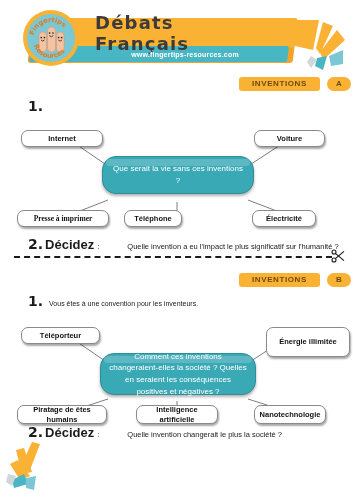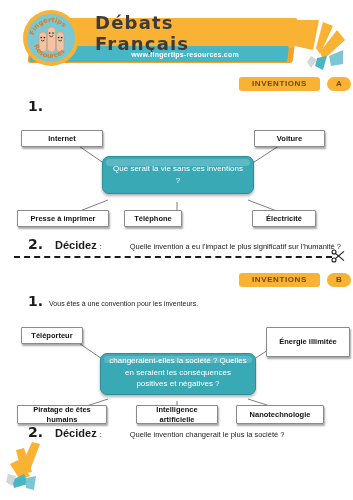--- a/index.html
+++ b/index.html
@@ -61,50 +61,50 @@
     padding:3px 13px;line-height:1;
   }
   .badge-letter{
     background:#f9b233;color:#6b4a12;border-radius:8px;
     font-size:8px;font-weight:bold;padding:3px 9px;line-height:1;
   }
 
   
   .num-line{position:absolute;display:flex;align-items:baseline;}
   .num{font-size:14px;font-weight:bold;color:#1b1b1b;font-family:"DejaVu Sans",sans-serif;}
-  .num-label{font-size:11px;font-weight:bold;color:#1b1b1b;margin-left:12px;}
+  .num-label{font-size:13px;font-weight:bold;color:#1b1b1b;margin-left:2px;}
   .num-colon{font-size:7.5px;color:#1b1b1b;margin-left:3px;}
   .num-text{font-size:7.5px;color:#1b1b1b;margin-left:28px;}
   .num-text-tight{font-size:7px;color:#1b1b1b;margin-left:6px;}
 
   
   .map{position:absolute;left:0;width:353px;}
   .map svg.connectors{position:absolute;left:0;top:0;}
   .center-box{
     position:absolute;
     background:#3aa9b6;
     border:1px solid #2f8d98;
-    border-radius:7px;
+    border-radius:14px;
     box-shadow:0 2px 3px rgba(0,0,0,.30);
     display:flex;align-items:center;justify-content:center;
     text-align:center;color:#ffffff;
     font-size:8px;line-height:1.45;padding:4px 8px;
     box-sizing:border-box;
   }
   .center-box::before{
     content:"";position:absolute;left:3px;right:3px;top:2px;height:7px;
     background:rgba(255,255,255,.18);border-radius:5px;
   }
   .center-box span{position:relative;z-index:2;}
 
   .node{
     position:absolute;
     background:#ffffff;
     border:1px solid #8a8a8a;
-    border-radius:1px;
+    border-radius:7px;
     box-shadow:1px 2px 2px rgba(0,0,0,.35);
     display:flex;align-items:center;justify-content:center;
     text-align:center;color:#111111;
     font-size:7.5px;font-weight:bold;line-height:1.25;
     padding:2px 4px;box-sizing:border-box;
   }
 
   
   .cutline{
     position:absolute;left:14px;width:318px;height:0;
@@ -191,21 +191,21 @@
       <line x1="248" y1="82" x2="295" y2="100" stroke="#6e6e6e" stroke-width="0.9"></line>
     </svg>
 
     <div class="node" style="left:21px;top:12px;width:82px;height:17px;">Internet</div>
     <div class="node" style="left:254px;top:12px;width:71px;height:17px;">Voiture</div>
 
     <div class="center-box" style="left:102px;top:38px;width:152px;height:38px;">
       <span>Que serait la vie sans ces inventions ?</span>
     </div>
 
-    <div class="node" style="left:17px;top:92px;width:92px;height:17px;">Presse à imprimer</div>
+    <div class="node" style="left:17px;top:92px;width:92px;height:17px;font-family:Liberation Serif, serif;">Presse à imprimer</div>
     <div class="node" style="left:124px;top:92px;width:58px;height:17px;">Téléphone</div>
     <div class="node" style="left:252px;top:92px;width:64px;height:17px;">Électricité</div>
   </div>
 
   <div class="num-line" style="left:28px;top:236px;">
     <span class="num">2.</span>
     <span class="num-label">Décidez</span>
     <span class="num-colon">:</span>
     <span class="num-text">Quelle invention a eu l'impact le plus significatif sur l'humanité ?</span>
   </div>
@@ -232,30 +232,30 @@
 
   <div class="map" style="top:315px;height:120px;">
     <svg class="connectors" width="353" height="120">
       <line x1="70" y1="22" x2="108" y2="48" stroke="#6e6e6e" stroke-width="0.9"></line>
       <line x1="288" y1="22" x2="248" y2="48" stroke="#6e6e6e" stroke-width="0.9"></line>
       <line x1="108" y1="84" x2="62" y2="99" stroke="#6e6e6e" stroke-width="0.9"></line>
       <line x1="177" y1="86" x2="177" y2="99" stroke="#6e6e6e" stroke-width="0.9"></line>
       <line x1="248" y1="84" x2="295" y2="99" stroke="#6e6e6e" stroke-width="0.9"></line>
     </svg>
 
-    <div class="node" style="left:21px;top:12px;width:62px;height:17px;">Téléporteur</div>
+    <div class="node" style="left:21px;top:12px;width:79px;height:17px;">Téléporteur</div>
     <div class="node" style="left:266px;top:12px;width:84px;height:30px;">Énergie illimitée</div>
 
-    <div class="center-box" style="left:100px;top:38px;width:156px;height:42px;align-items:flex-end;">
+    <div class="center-box" style="left:100px;top:38px;width:156px;height:42px;">
       <span>Comment ces inventions changeraient-elles la société ? Quelles en seraient les conséquences positives et négatives ?</span>
     </div>
 
     <div class="node" style="left:17px;top:90px;width:90px;height:19px;">Piratage de êtes humains</div>
     <div class="node" style="left:136px;top:90px;width:82px;height:19px;">Intelligence artificielle</div>
-    <div class="node" style="left:236px;top:90px;width:88px;height:19px;">Nanotechnologie</div>
+    <div class="node" style="left:254px;top:90px;width:72px;height:19px;">Nanotechnologie</div>
   </div>
 
   <div class="num-line" style="left:28px;top:424px;">
     <span class="num">2.</span>
     <span class="num-label">Décidez</span>
     <span class="num-colon">:</span>
     <span class="num-text">Quelle invention changerait le plus la société ?</span>
   </div>
 
   <div class="footer">

